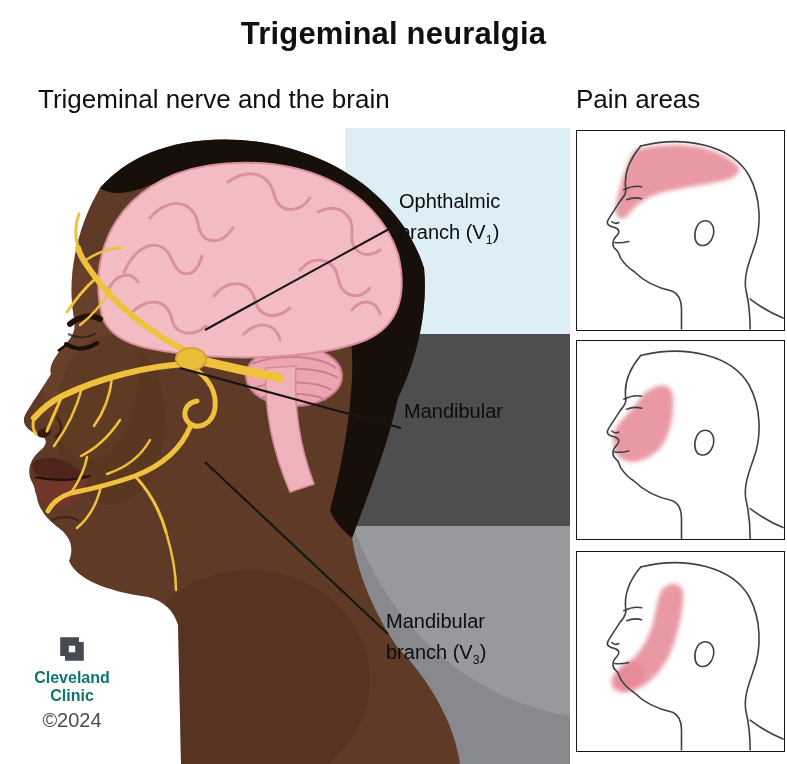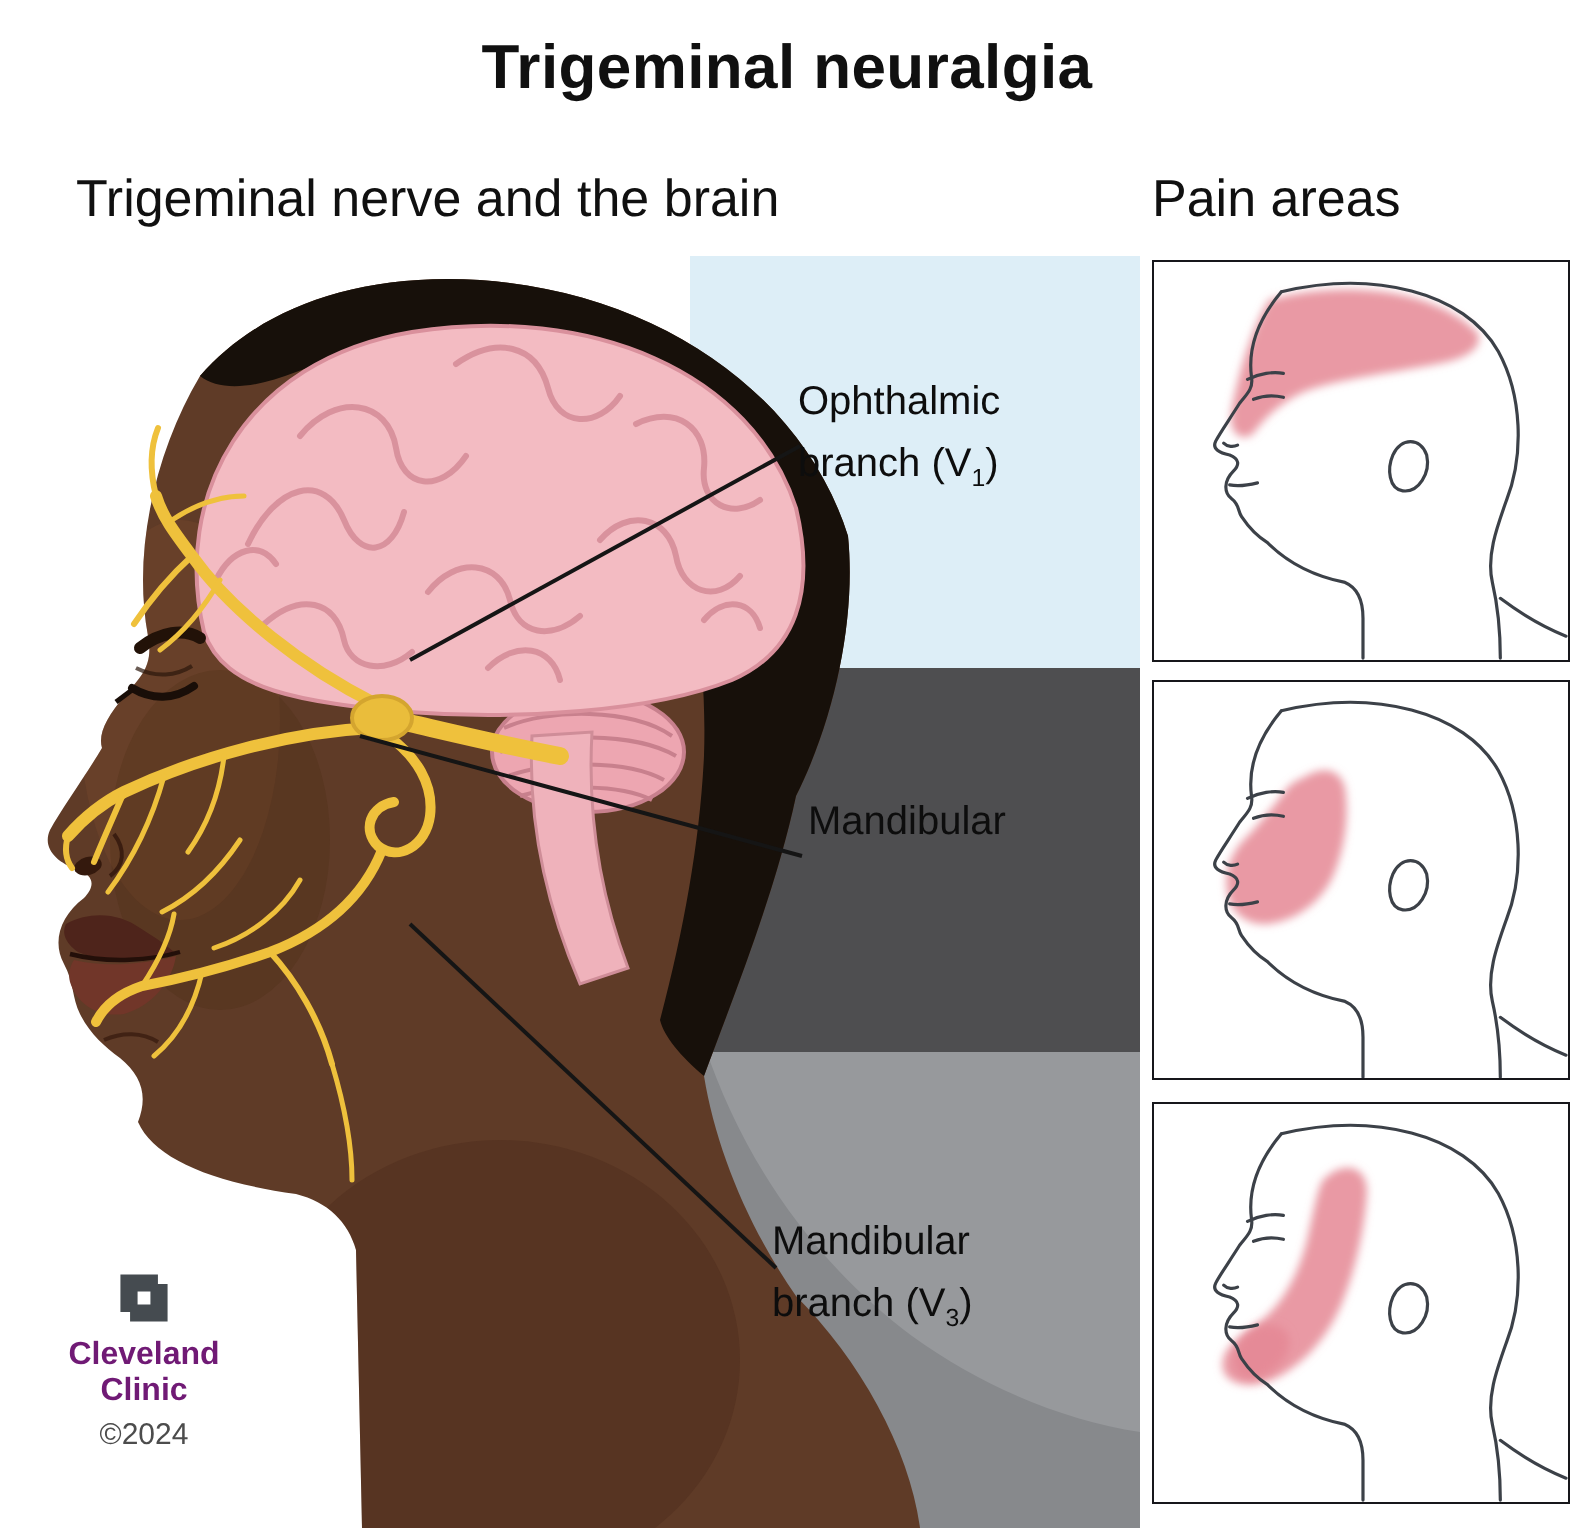--- a/index.html
+++ b/index.html
@@ -25,22 +25,22 @@
   .pain-box {
     position:absolute; left:576px; width:209px; background:#ffffff;
     border:1.6px solid #17171b; box-sizing:border-box;
   }
   .pain-box svg { width:100%; height:100%; display:block; }
   .box-v1 { top:130px; height:201px; }
   .box-v2 { top:340px; height:200px; }
   .box-v3 { top:551px; height:201px; }
   .footer { position:absolute; left:24px; top:634px; width:96px; text-align:center; }
   .footer .logo { display:block; margin:0 auto 5px auto; }
-  .footer .brand { font-weight:700; font-size:16px; line-height:18px; color:#701a75; }
-  .footer .copyright { font-size:15px; color:#4c4c4c; margin-top:4px; }
+  .footer .brand { font-weight:700; font-size:16px; line-height:18px; color:#0f766e; }
+  .footer .copyright { font-size:20px; color:#4c4c4c; margin-top:4px; }
   .hidden-defs { position:absolute; width:0; height:0; overflow:hidden; }
 </style>
 </head>
 <body>
 
 <div class="canvas">
 
   <svg class="hidden-defs" aria-hidden="true">
     <defs>
       <filter id="soften" x="-30%" y="-30%" width="160%" height="160%">

